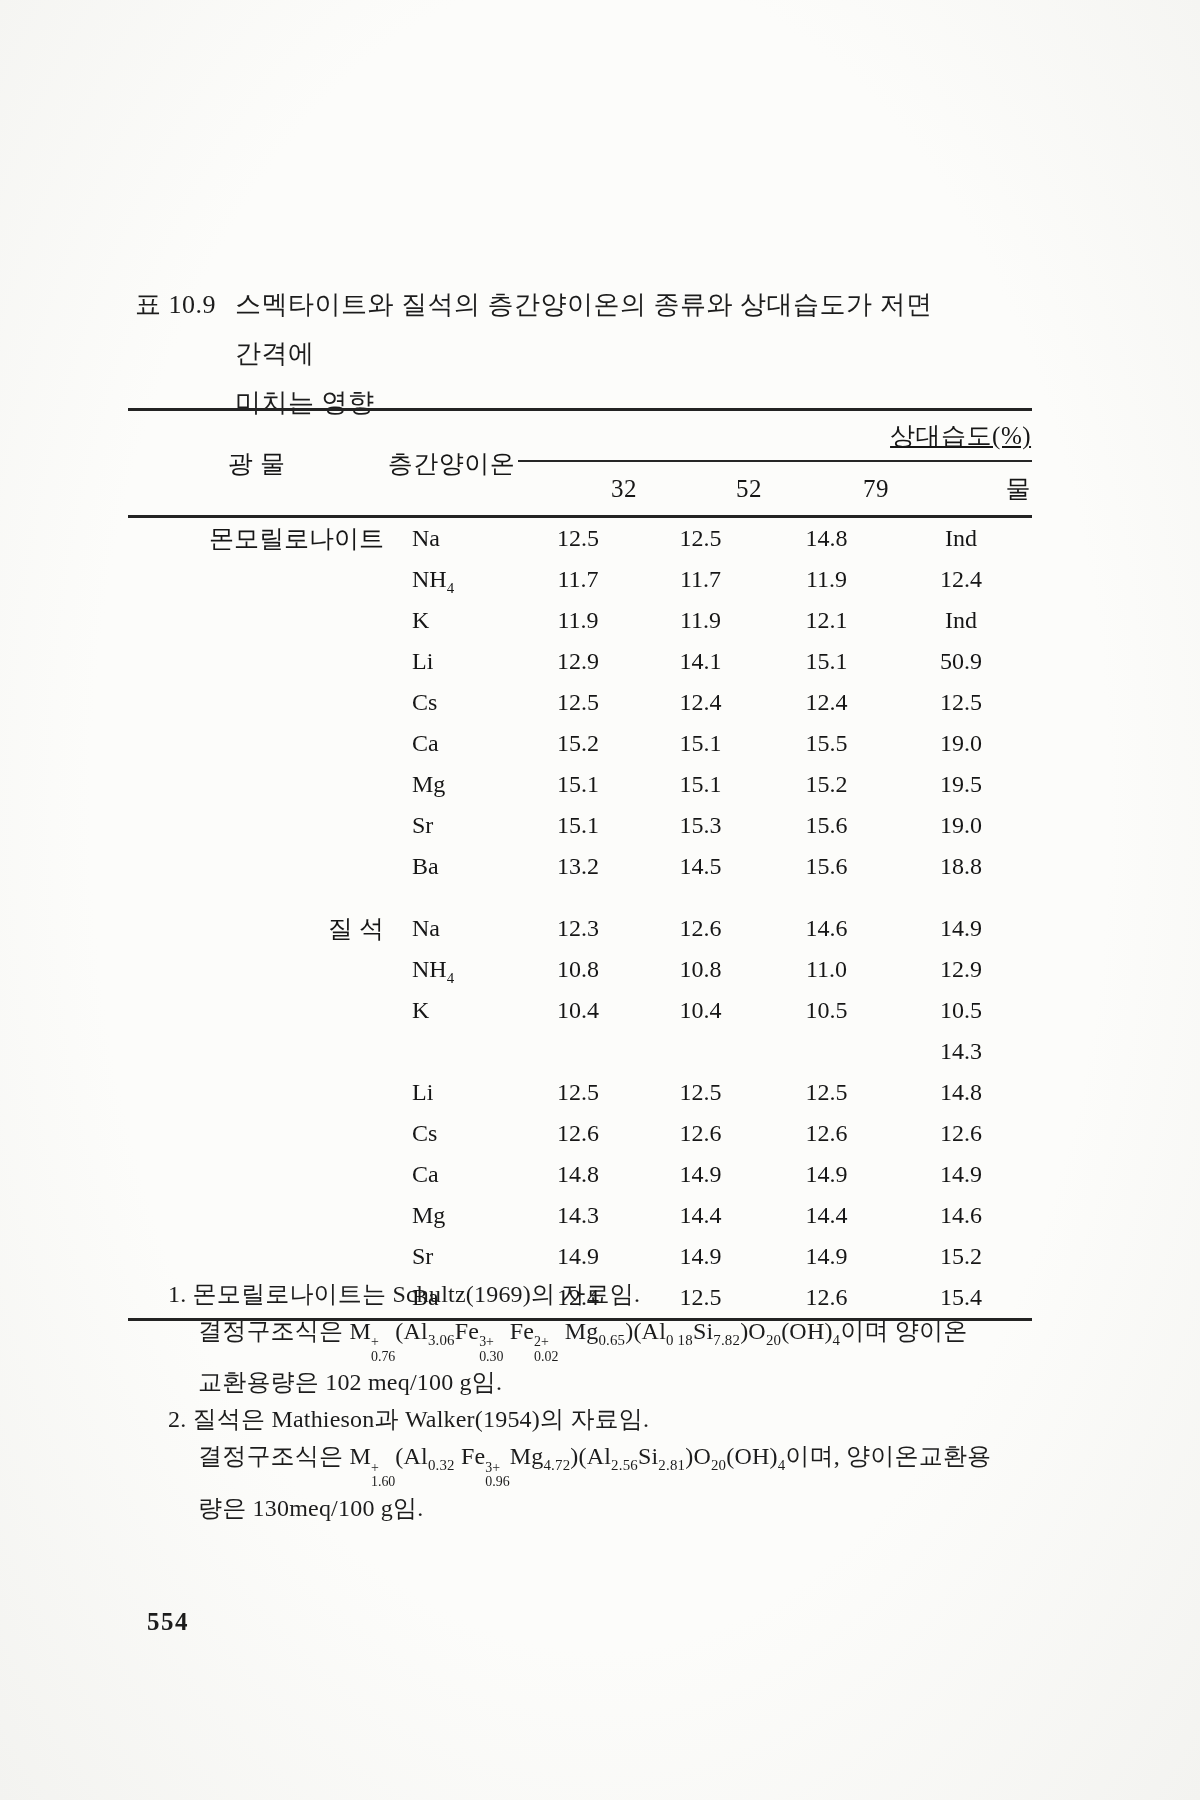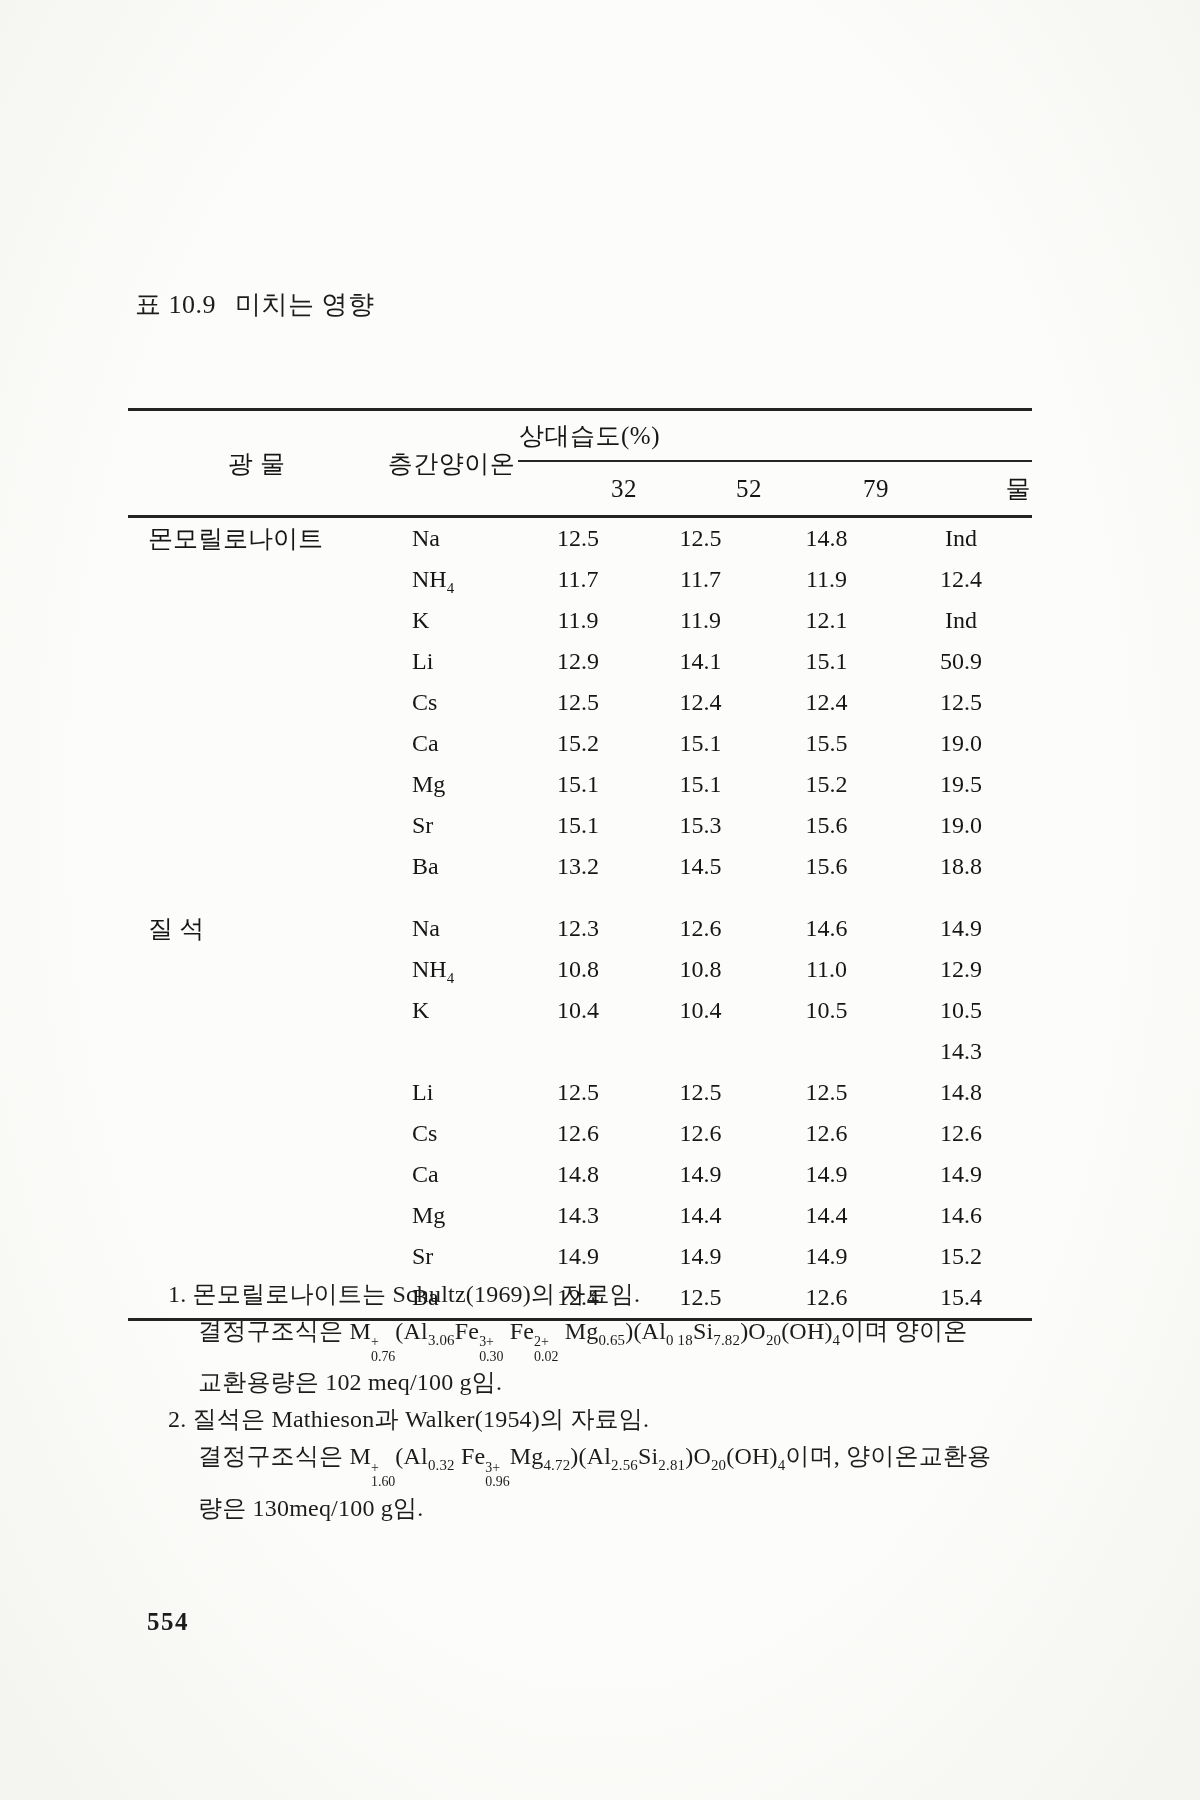--- a/index.html
+++ b/index.html
@@ -28,25 +28,25 @@
     border-bottom:3px solid #232323;
     font-size:24px;color:#161616;
   }
   col.c-min{width:257px;}
   col.c-ion{width:133px;}
   col.c-h1{width:120px;}
   col.c-h2{width:125px;}
   col.c-h3{width:127px;}
   col.c-w{width:142px;}
   thead th{font-weight:normal;font-size:25px;letter-spacing:0.5px;}
-  th.h-span{height:47px;vertical-align:middle;border-bottom:2px solid #262626;text-align:left;}
+  th.h-span{height:47px;vertical-align:middle;border-bottom:2px solid #262626;text-align:right;text-decoration:underline;}
   th.h-min,th.h-ion{vertical-align:middle;border-bottom:3px solid #232323;text-align:center;}
   tr.subhead th{height:51px;vertical-align:middle;border-bottom:3px solid #232323;text-align:right;}
   tbody td{height:39px;vertical-align:middle;}
-  td.mineral{text-align:left;padding-left:20px;font-size:25px;}
+  td.mineral{text-align:right;padding-left:20px;font-size:25px;}
   td.ion{text-align:left;padding-left:27px;}
   td.val{text-align:center;font-size:24px;}
   tr.group-start td{padding-top:22px;}
   
   .footnotes{
     position:absolute;left:128px;top:1276px;width:940px;
     font-size:24px;line-height:37px;letter-spacing:0.2px;margin-left:40px;
   }
   .fn-line{white-space:nowrap;}
   .fn-line.indent{padding-left:30px;}
@@ -65,20 +65,21 @@
   .ss .t,.ss .b{display:block;}
 </style>
 </head>
 <body>
 
 <div class="page">
 
   <div class="caption">
     <div class="label">표 10.9</div>
     <div class="text">
+      <div>스멕타이트와 질석의 층간양이온의 종류와 상대습도가 저면간격에</div>
       <div>미치는 영향</div>
     </div>
   </div>
 
   <table class="dtable">
     <colgroup>
       <col class="c-min">
         <col class="c-ion">
         <col class="c-h1">
         <col class="c-h2">

